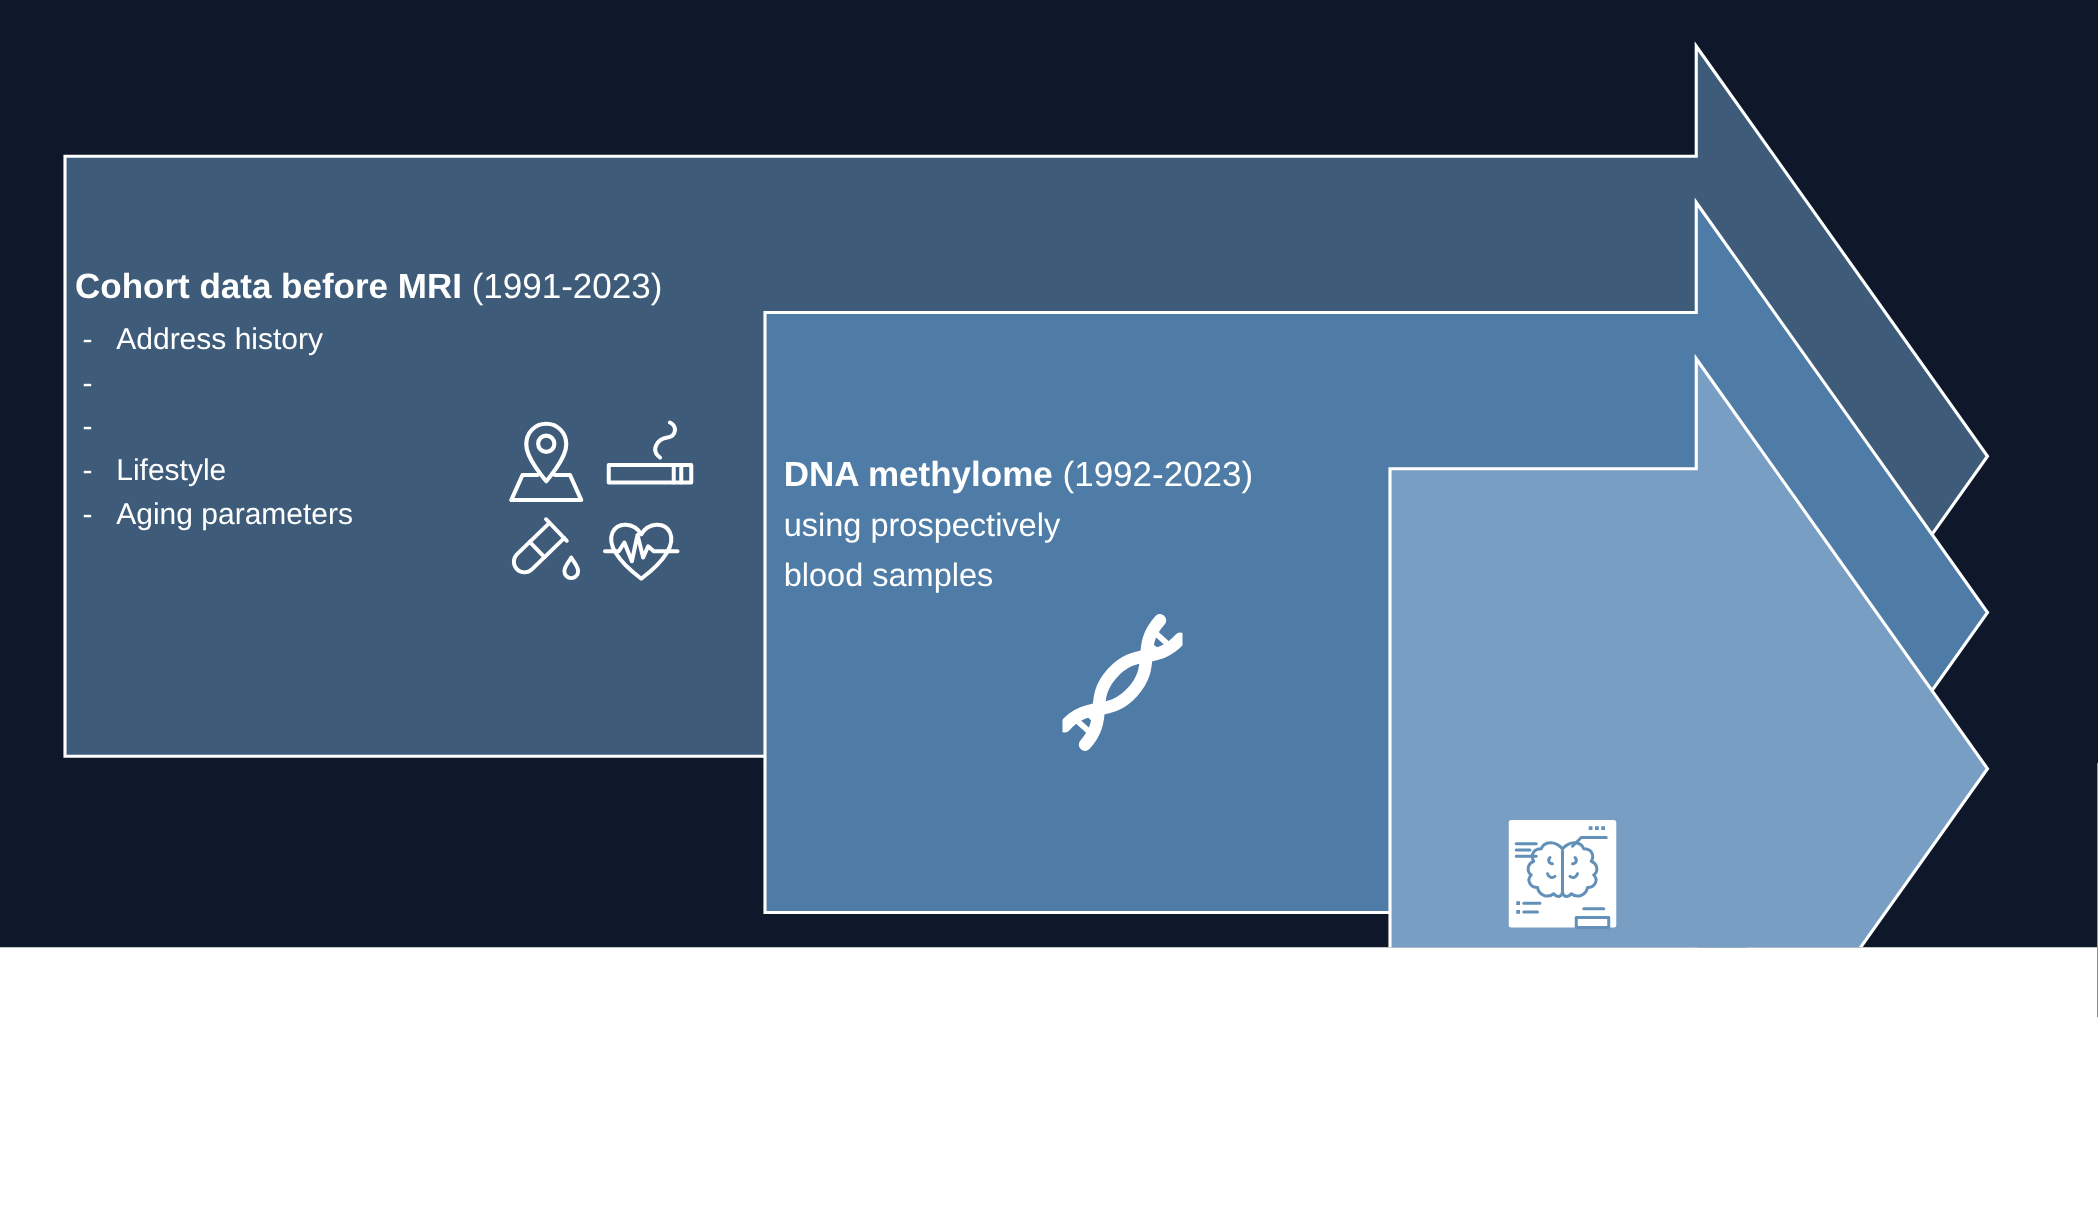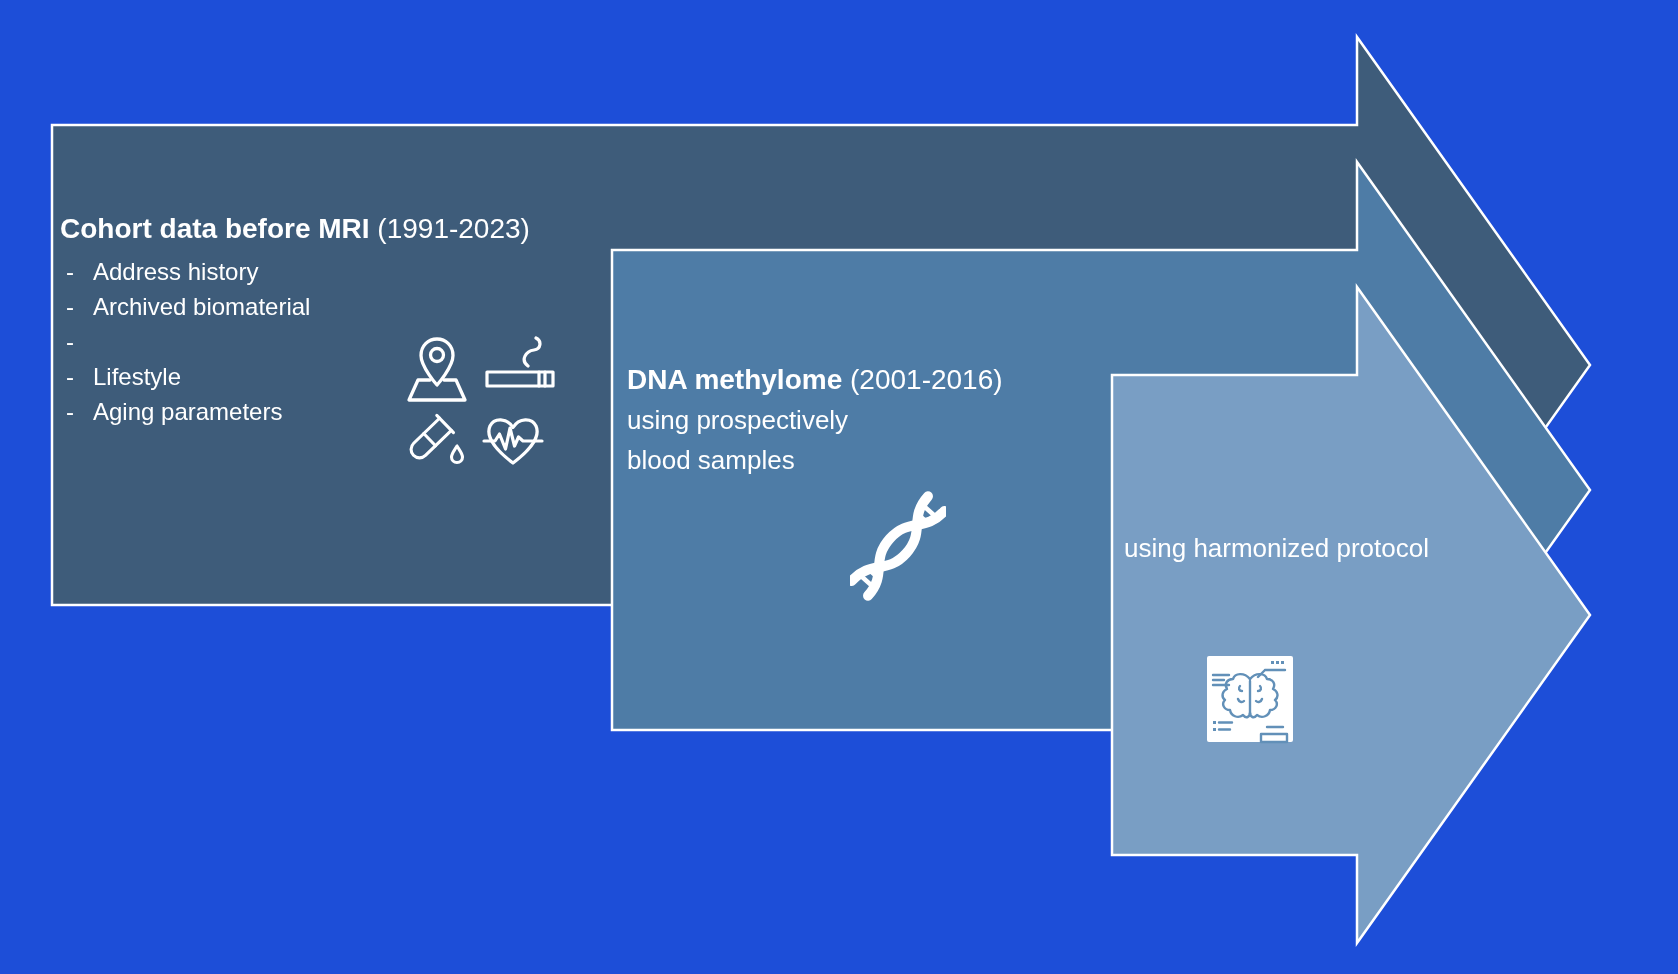--- a/index.html
+++ b/index.html
@@ -1,17 +1,17 @@
 <!DOCTYPE html>
 <html><head>
 <meta charset="utf-8">
 <style>
   html,body{margin:0;padding:0;background:#ffffff;}
   #canvas{
-    position:relative;width:1678px;height:974px;background:#1d4ed8;overflow:hidden;
+    position:relative;width:1678px;height:758px;background:#0f172a;overflow:hidden;
     font-family:"Liberation Sans",sans-serif;color:#ffffff;
   }
   #arrow-layer{position:absolute;left:0;top:0;}
   .txt-block{position:absolute;color:#ffffff;}
   .arrow-title{font-size:28px;line-height:40px;white-space:nowrap;}
   .arrow-title .b{font-weight:700;}
   .arrow-title .yr{font-weight:400;}
   #block-cohort{left:60px;top:210px;}
   #block-cohort .arrow-title{line-height:38px;}
   .bullet-list{list-style:none;margin:6px 0 0 0;padding:0;font-size:24px;}
@@ -38,21 +38,20 @@
 
   <div class="txt-block" id="block-cohort">
     <div class="arrow-title"><span class="b">Cohort data before MRI</span><span class="yr"> (1991-2023)</span></div>
     <ul class="bullet-list">
       <li>
           <span class="marker">-</span>
           <span>Address history</span>
         </li>
       <li>
           <span class="marker">-</span>
-          <span>Archived biomaterial</span>
         </li>
       <li>
           <span class="marker">-</span>
         </li>
       <li>
           <span class="marker">-</span>
           <span>Lifestyle</span>
         </li>
       <li>
           <span class="marker">-</span>
@@ -86,21 +85,21 @@
     </svg>
   </div>
   <div class="icon" style="left:482px;top:414px;">
     <svg width="62" height="54" viewBox="0 0 62 54" fill="none" stroke="#FFFFFF" stroke-width="3.2" stroke-linecap="round" stroke-linejoin="round">
       <path d="M31,49 C11,34 4,21 8,12 C12,3.5 25,3.5 31,13.5 C37,3.5 50,3.5 54,12 C58,21 51,34 31,49 Z"></path>
       <polyline points="2,27 13,27 17.5,20 23.5,35 28,14 32.5,32 36.5,23 41,27 60,27"></polyline>
     </svg>
   </div>
 
   <div class="txt-block" id="block-dna">
-    <div class="arrow-title"><span class="b">DNA methylome</span><span class="yr"> (2001-2016)</span></div>
+    <div class="arrow-title"><span class="b">DNA methylome</span><span class="yr"> (1992-2023)</span></div>
     <div class="body-lines">
       <div>using prospectively</div>
       <div>blood samples</div>
     </div>
   </div>
 
   <div class="icon" style="left:850px;top:485px;">
     <svg width="96" height="122" viewBox="0 0 96 122" fill="none" stroke="#FFFFFF" stroke-linecap="round">
       <g transform="rotate(42 48 61)">
         <path d="M37,4 C37,33 59,32 59,61 C59,90 37,89 37,118" stroke-width="10"></path>
@@ -111,23 +110,20 @@
             <path d="M44,34 H52"></path>
           <path d="M44,88 H52"></path>
             <path d="M40,98 H56"></path>
             <path d="M38,108 H58"></path>
         </g>
       </g>
     </svg>
   </div>
 
   <div class="txt-block" id="block-mri">
-    <div class="body-lines">
-      <div>using harmonized protocol</div>
-    </div>
   </div>
 
   <div class="icon" style="left:1205px;top:653px;">
     <svg width="90" height="92" viewBox="0 0 90 92">
       <rect x="2" y="3" width="86" height="86" rx="2" fill="#FFFFFF"></rect>
       <g fill="none" stroke-width="2.4" stroke-linecap="round" stroke-linejoin="round" stroke="#6290B8">
         <path d="M45,28 V62"></path>
         <path d="M45,26 C39,19 30,20 28,26 C22,26 19,31 22,36 C17,38 16,44 20,47 C16,51 19,57 25,57 C26,63 33,66 38,62 C41,66 45,64 45,60"></path>
         <path d="M45,26 C51,19 60,20 62,26 C68,26 71,31 68,36 C73,38 74,44 70,47 C74,51 71,57 65,57 C64,63 57,66 52,62 C49,66 45,64 45,60"></path>
         <path d="M35,33 C33,35 34,38 37,38"></path>

